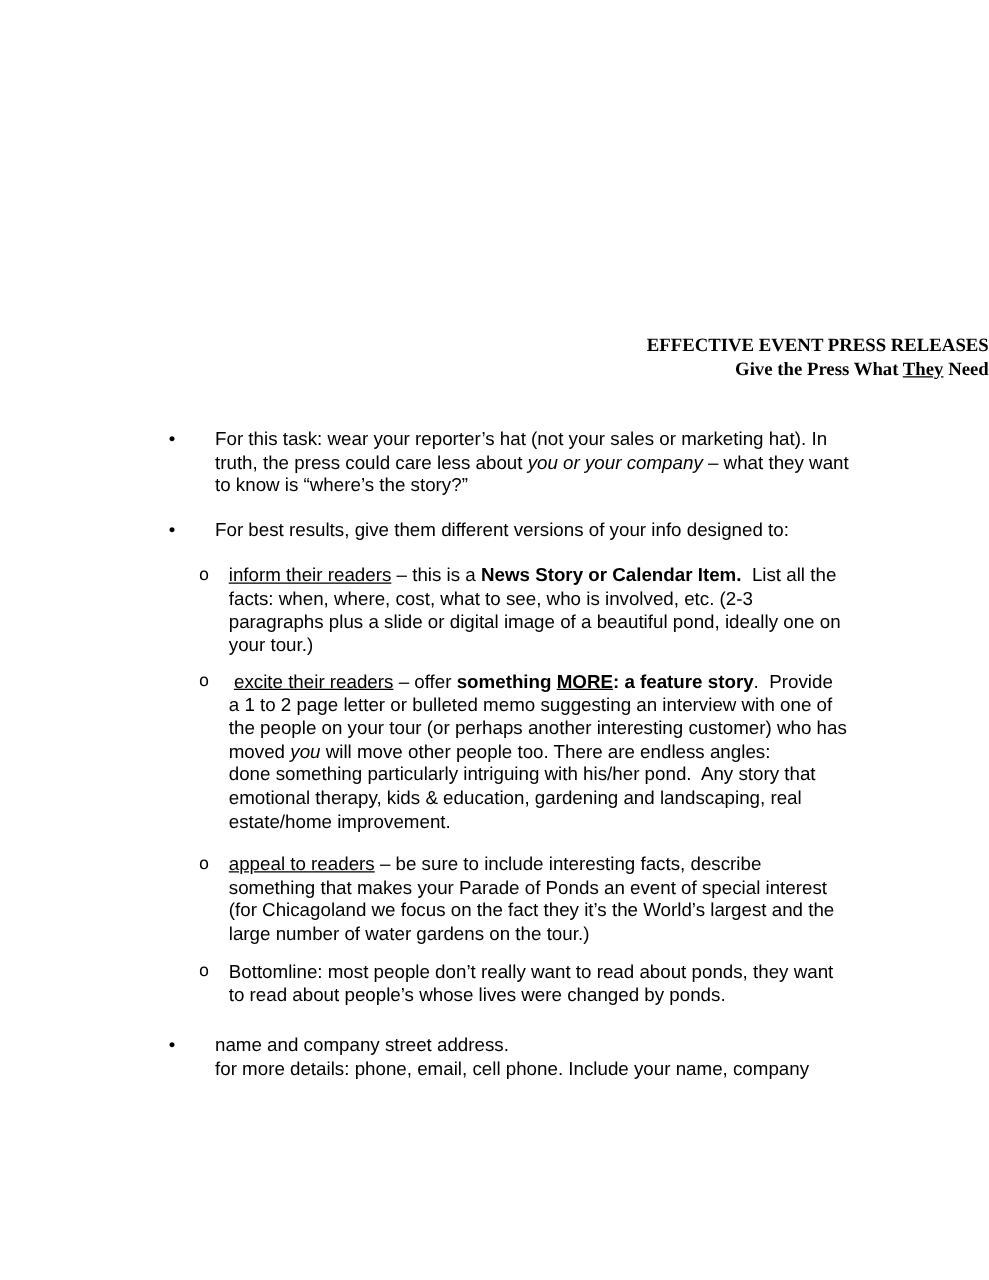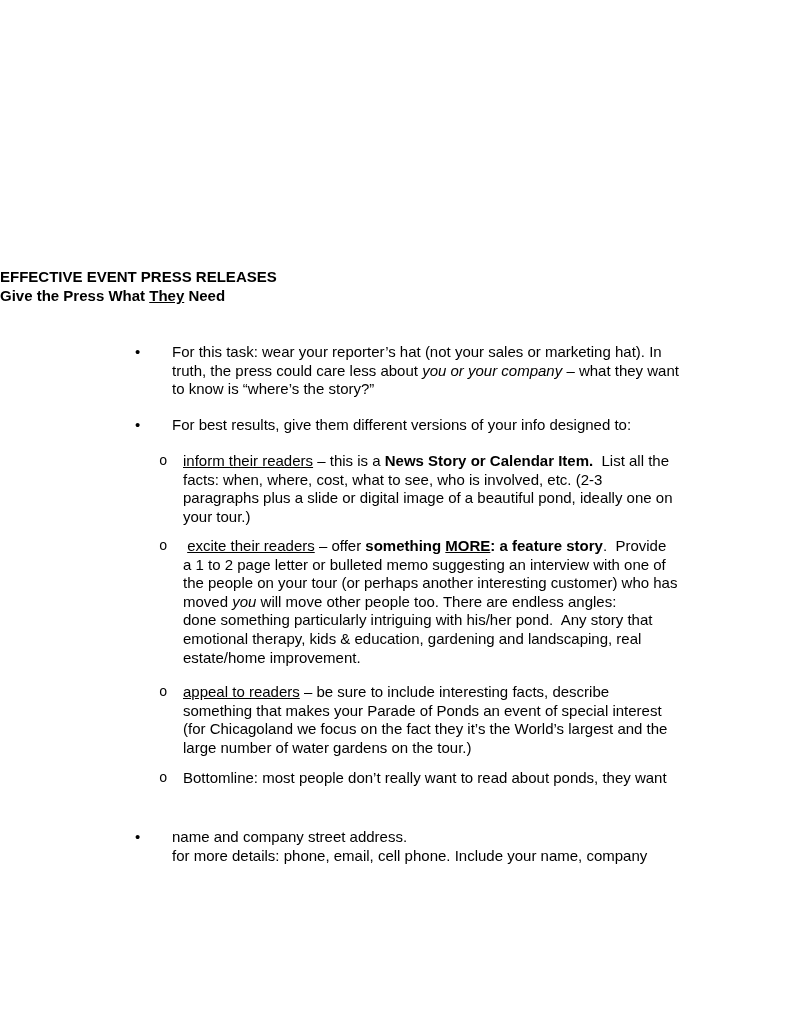--- a/index.html
+++ b/index.html
@@ -12,22 +12,23 @@
     font-size: 15px;
     line-height: 18.6px;
     color: #000000;
     overflow: hidden;
   }
   .title {
     position: absolute;
     top: 268px;
     left: 0;
     width: 791px;
-    text-align: left;
+    text-align: right;
     font-weight: bold;
+    font-family: Liberation Serif, serif;
   }
   .para { position: absolute; left: 0; width: 791px; }
   .marker { position: absolute; top: 0; }
   .marker.l1 { left: 135px; }
   .marker.l2 { left: 159px; font-family: "Liberation Mono", monospace; font-size: 14px; }
   .lines { position: absolute; top: 0; }
   .lines.l1 { left: 172px; }
   .lines.l2 { left: 183px; }
   .line { white-space: pre; }
   .b  { font-weight: bold; }
@@ -99,20 +100,21 @@
       <div class="line"><span>something that makes your Parade of Ponds an event of special interest</span></div>
       <div class="line"><span>(for Chicagoland we focus on the fact they it’s the World’s largest and the</span></div>
       <div class="line"><span>large number of water gardens on the tour.)</span></div>
     </div>
   </div>
 
   <div class="para" id="s4">
     <span class="marker l2">o</span>
     <div class="lines l2">
       <div class="line"><span>Bottomline: most people don’t really want to read about ponds, they want</span></div>
+      <div class="line"><span>to read about people’s whose lives were changed by ponds.</span></div>
     </div>
   </div>
 
   <div class="para" id="b3">
     <span class="marker l1">•</span>
     <div class="lines l1">
       <div class="line"><span>name and company street address.</span></div>
       <div class="line"><span>for more details: phone, email, cell phone. Include your name, company</span></div>
     </div>
   </div>

